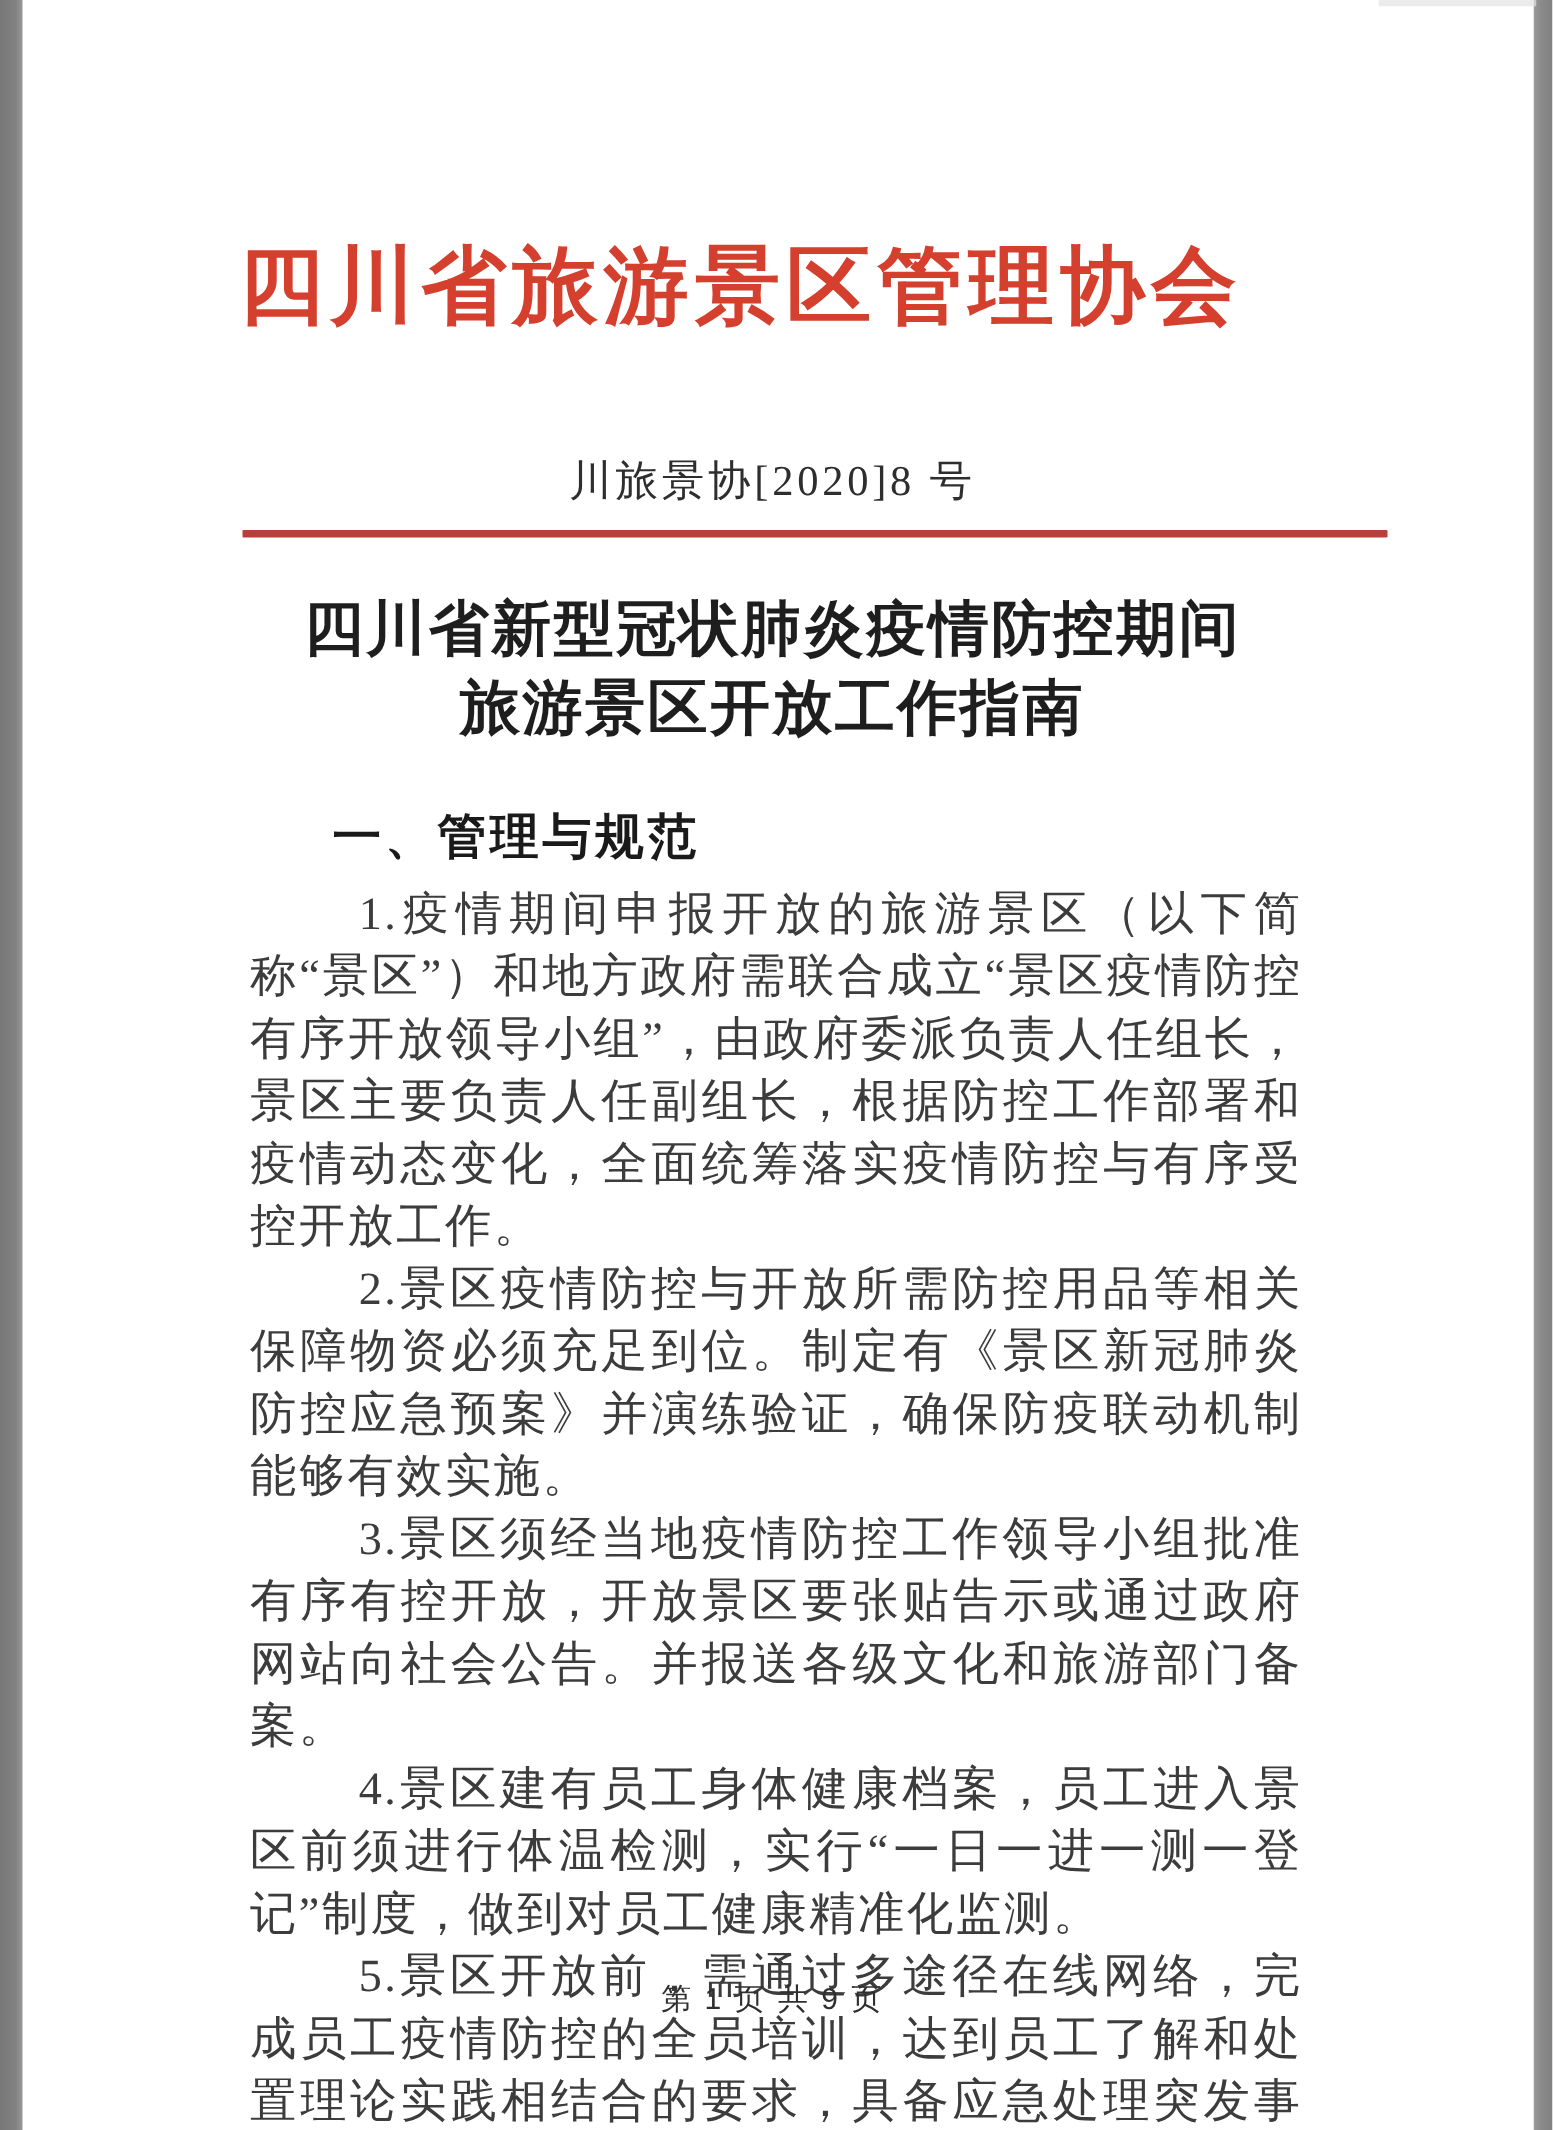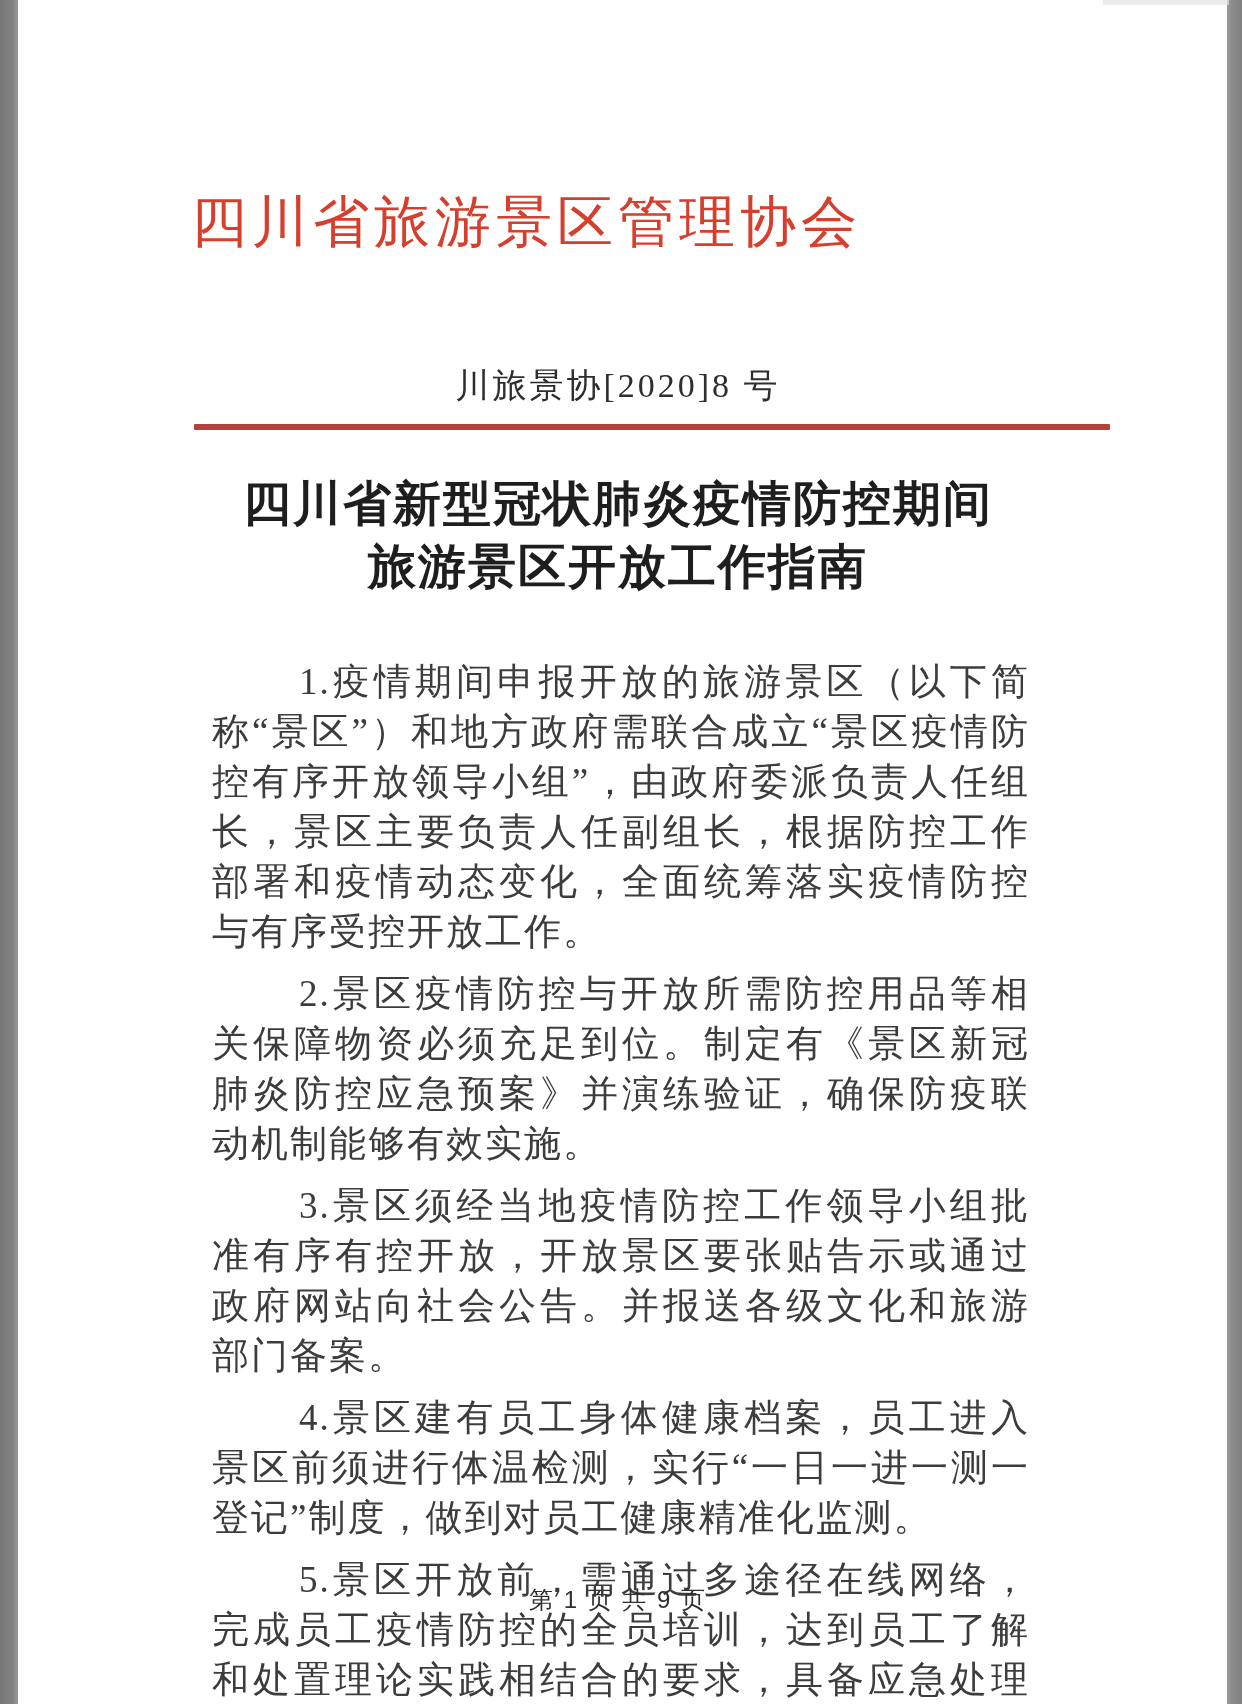--- a/index.html
+++ b/index.html
@@ -15,21 +15,21 @@
     position:absolute;top:0;left:1227px;width:15px;height:1704px;
     background:linear-gradient(90deg,#9a9a9a 0%,#8a8a8a 40%,#818181 100%);
   }
   .scan-smudge-top{
     position:absolute;top:0;left:1103px;width:126px;height:5px;
     background:#e3e3e3;opacity:.7;
   }
   .org-title{
     position:absolute;top:190px;left:191px;white-space:nowrap;
     font-family:"Liberation Sans","DejaVu Sans",sans-serif;
-    font-size:56px;line-height:1.15;font-weight:400;letter-spacing:5px;
+    font-size:68px;line-height:1.15;font-weight:700;letter-spacing:5px;
     color:#d5402e;
   }
   .doc-number{
     position:absolute;top:364px;left:193px;width:850px;text-align:center;
     font-size:34px;line-height:1.3;letter-spacing:3px;color:#2e2e2e;
     font-family:"Liberation Serif","DejaVu Serif",serif;
   }
   .red-rule{
     position:absolute;top:424px;left:194px;width:916px;height:6px;
     background:#b5423a;border-radius:1px;
@@ -43,21 +43,21 @@
   .body-block{
     position:absolute;top:645px;left:200px;width:842px;
   }
   .section-heading{
     margin:0 0 12px 0;padding-left:66px;
     font-family:"Liberation Sans","DejaVu Sans",sans-serif;
     font-size:39px;line-height:50px;font-weight:700;letter-spacing:3px;
     color:#1a1a1a;
   }
   .body-block p{
-    margin:12px;text-indent:2.35em;text-align:justify;
+    margin:0;text-indent:2.35em;text-align:justify;
     font-family:"Liberation Serif","DejaVu Serif",serif;
     font-size:37px;line-height:50px;letter-spacing:2px;color:#3c3c3c;
   }
   .page-footer{
     position:absolute;top:1585px;left:193px;width:850px;text-align:center;
     font-family:"Liberation Sans","DejaVu Sans",sans-serif;
     font-size:24px;line-height:30px;letter-spacing:2px;color:#2f2f2f;
   }
 </style>
 </head>
@@ -72,20 +72,21 @@
 <div class="doc-number">川旅景协[2020]8 号</div>
 
 <div class="red-rule"></div>
 
 <div class="doc-title">
   <div>四川省新型冠状肺炎疫情防控期间</div>
   <div>旅游景区开放工作指南</div>
 </div>
 
 <div class="body-block">
+  <h2 class="section-heading">一、管理与规范</h2>
   <p>1.疫情期间申报开放的旅游景区（以下简称“景区”）和地方政府需联合成立“景区疫情防控有序开放领导小组”，由政府委派负责人任组长，景区主要负责人任副组长，根据防控工作部署和疫情动态变化，全面统筹落实疫情防控与有序受控开放工作。</p>
   <p>2.景区疫情防控与开放所需防控用品等相关保障物资必须充足到位。制定有《景区新冠肺炎防控应急预案》并演练验证，确保防疫联动机制能够有效实施。</p>
   <p>3.景区须经当地疫情防控工作领导小组批准有序有控开放，开放景区要张贴告示或通过政府网站向社会公告。并报送各级文化和旅游部门备案。</p>
   <p>4.景区建有员工身体健康档案，员工进入景区前须进行体温检测，实行“一日一进一测一登记”制度，做到对员工健康精准化监测。</p>
   <p>5.景区开放前，需通过多途径在线网络，完成员工疫情防控的全员培训，达到员工了解和处置理论实践相结合的要求，具备应急处理突发事件的能力。</p>
 </div>
 
 <div class="page-footer">第 1 页 共 9 页</div>
 
 </body></html>

